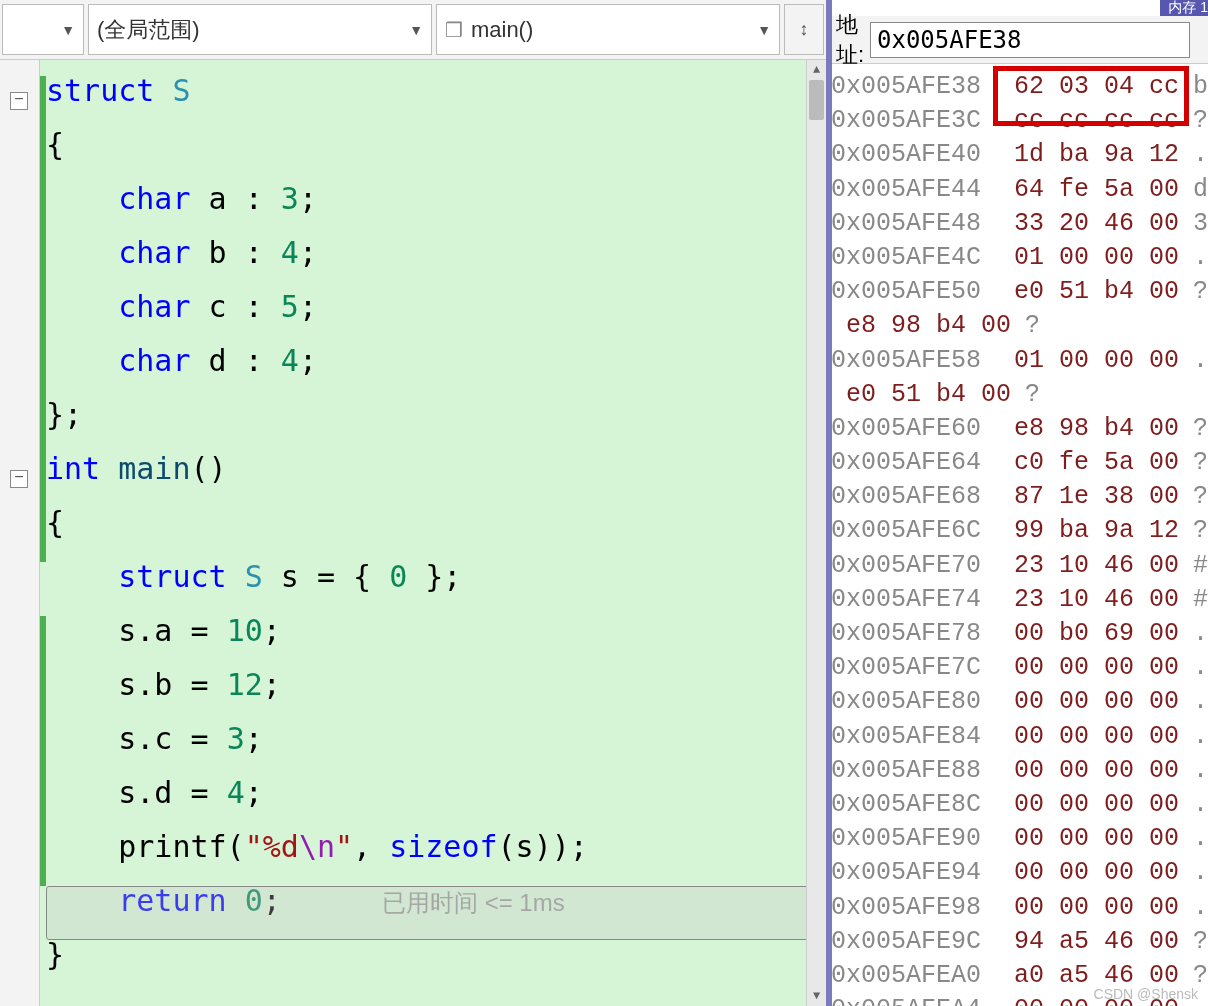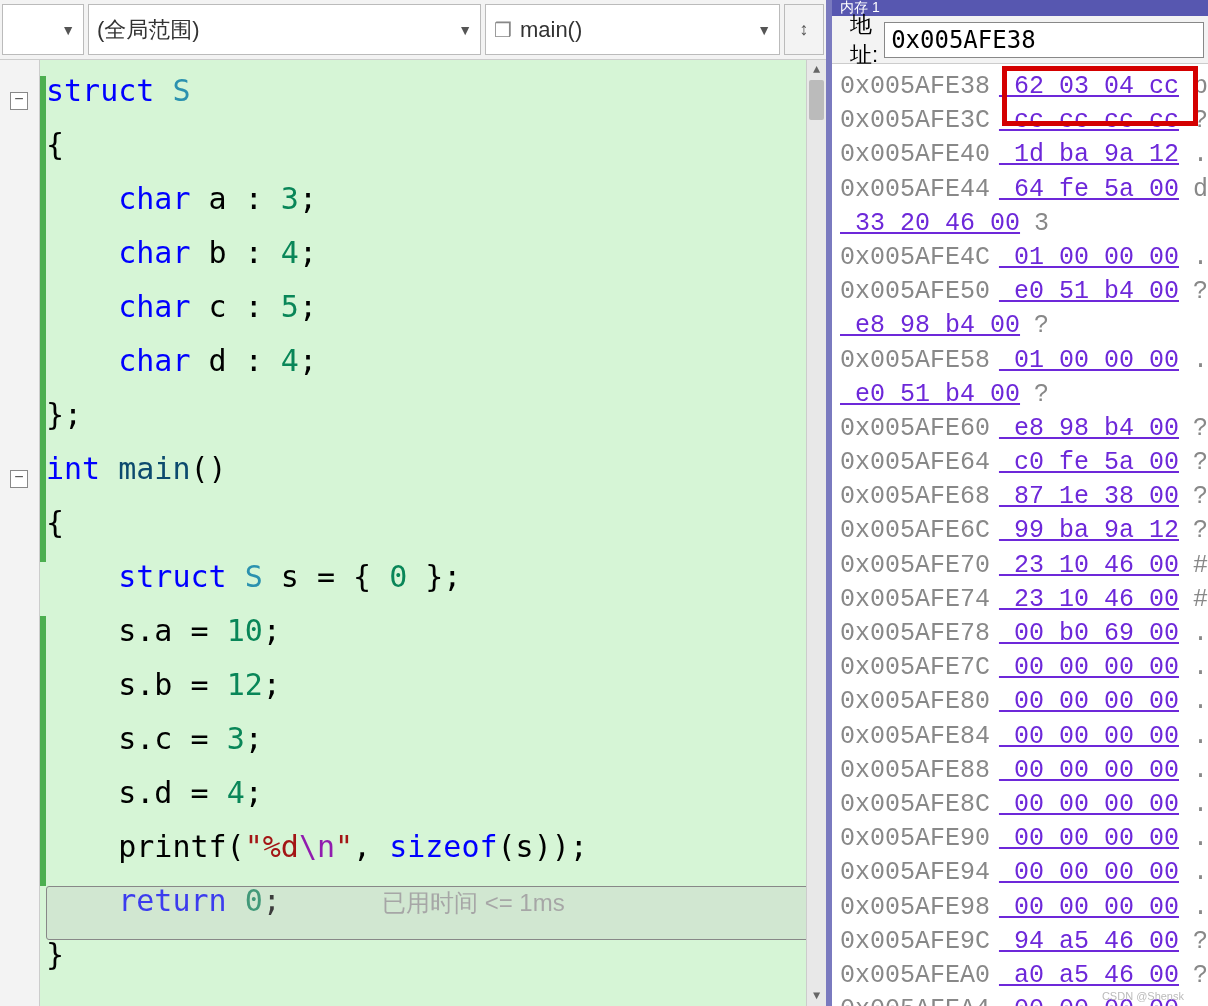--- a/index.html
+++ b/index.html
@@ -6,32 +6,32 @@
   html, body {
     margin: 0; padding: 0;
     width: 1208px; height: 1006px;
     font-family: Consolas, "Courier New", monospace;
     font-size: 26px;
     background: #f0f0f0;
     overflow: hidden;
   }
   .root { display: flex; width: 100%; height: 100%; }
   .left-pane { width: 832px; height: 100%; display: flex; flex-direction: column; border-right: 6px solid #7a7abf; }
-  .right-pane { flex: 1; height: 100%; display: flex; flex-direction: column; background: #fff; overflow: hidden; }
+  .right-pane { flex: 1; height: 100%; display: flex; flex-direction: column; background: #fff; overflow: hidden; align-items: flex-end; }
 
   
   .topbar { height: 60px; display: flex; align-items: stretch; background: #f3f3f3; border-bottom: 1px solid #ccc; padding: 4px 2px; gap: 4px; }
   .combo {
     background: #fff; border: 1px solid #bbb; display: flex; align-items: center;
     padding: 0 8px; font-family: "Microsoft YaHei", SimSun, sans-serif; font-size: 22px; color: #333;
     position: relative;
   }
   .combo .chev { margin-left: auto; font-size: 14px; color: #555; }
   .combo1 { width: 82px; }
-  .combo2 { width: 393px; }
+  .combo2 { width: 344px; }
   .combo3 { flex: 1; }
   .cube-ico { color: #888; margin-right: 8px; font-size: 20px; }
   .split-btn {
     width: 40px; background: #f3f3f3; border: 1px solid #bbb;
     display: flex; align-items: center; justify-content: center; color: #555; font-size: 18px;
   }
 
   
   .editor-wrap { flex: 1; display: flex; position: relative; background: #d6f5d6; }
   .gutter { width: 40px; background: #f3f3f3; border-right: 1px solid #ccc; position: relative; }
@@ -75,27 +75,27 @@
     border-bottom: 1px solid #ccc; padding: 4px 18px; font-family: "Microsoft YaHei", sans-serif;
     font-size: 22px; gap: 6px;
   }
   .addr-input {
     flex: 1; height: 36px; border: 1px solid #888; font-family: Consolas, monospace;
     font-size: 24px; padding: 0 6px; color: #000;
   }
   .mem-body { flex: 1; overflow: hidden; padding: 6px 0 0 8px; position: relative; }
   .mem-row { height: 34.2px; line-height: 34.2px; white-space: pre; font-size: 25px; display: flex; }
   .mem-addr { color: #888; width: 168px; }
-  .mem-bytes { color: #6d28d9; flex: 0 0 auto; text-decoration: underline; }
+  .mem-bytes { color: #7f1d1d; flex: 0 0 auto; }
   .mem-ascii { color: #888; padding-left: 14px; }
   .hilite {
     position: absolute; border: 5px solid #d40000; pointer-events: none;
   }
   .watermark {
-    position: absolute; right: 24px; bottom: 4px; font-size: 11px; color: #bbb;
+    position: absolute; right: 10px; bottom: 4px; font-size: 14px; color: #bbb;
     font-family: Arial, sans-serif;
   }
 </style>
 </head>
 <body>
 
 <div class="root">
 
   <div class="left-pane">
     <div class="topbar">
@@ -158,21 +158,21 @@
     <div class="addr-bar">
       <span>地址:</span>
       <input class="addr-input" value="0x005AFE38" style="">
     </div>
     <div class="mem-body" id="mem-body">
 
     <div class="mem-row"><span class="mem-addr">0x005AFE38</span><span class="mem-bytes"> 62 03 04 cc</span><span class="mem-ascii">b</span></div>
         <div class="mem-row"><span class="mem-addr">0x005AFE3C</span><span class="mem-bytes"> cc cc cc cc</span><span class="mem-ascii">?</span></div>
         <div class="mem-row"><span class="mem-addr">0x005AFE40</span><span class="mem-bytes"> 1d ba 9a 12</span><span class="mem-ascii">.</span></div>
         <div class="mem-row"><span class="mem-addr">0x005AFE44</span><span class="mem-bytes"> 64 fe 5a 00</span><span class="mem-ascii">d</span></div>
-        <div class="mem-row"><span class="mem-bytes"> 33 20 46 00</span><span class="mem-ascii">3</span></div>
+        <div class="mem-row"><span class="mem-addr">0x005AFE48</span><span class="mem-bytes"> 33 20 46 00</span><span class="mem-ascii">3</span></div>
         <div class="mem-row"><span class="mem-addr">0x005AFE4C</span><span class="mem-bytes"> 01 00 00 00</span><span class="mem-ascii">.</span></div>
         <div class="mem-row"><span class="mem-addr">0x005AFE50</span><span class="mem-bytes"> e0 51 b4 00</span><span class="mem-ascii">?</span></div>
         <div class="mem-row"><span class="mem-bytes"> e8 98 b4 00</span><span class="mem-ascii">?</span></div>
         <div class="mem-row"><span class="mem-addr">0x005AFE58</span><span class="mem-bytes"> 01 00 00 00</span><span class="mem-ascii">.</span></div>
         <div class="mem-row"><span class="mem-bytes"> e0 51 b4 00</span><span class="mem-ascii">?</span></div>
         <div class="mem-row"><span class="mem-addr">0x005AFE60</span><span class="mem-bytes"> e8 98 b4 00</span><span class="mem-ascii">?</span></div>
         <div class="mem-row"><span class="mem-addr">0x005AFE64</span><span class="mem-bytes"> c0 fe 5a 00</span><span class="mem-ascii">?</span></div>
         <div class="mem-row"><span class="mem-addr">0x005AFE68</span><span class="mem-bytes"> 87 1e 38 00</span><span class="mem-ascii">?</span></div>
         <div class="mem-row"><span class="mem-addr">0x005AFE6C</span><span class="mem-bytes"> 99 ba 9a 12</span><span class="mem-ascii">?</span></div>
         <div class="mem-row"><span class="mem-addr">0x005AFE70</span><span class="mem-bytes"> 23 10 46 00</span><span class="mem-ascii">#</span></div>

